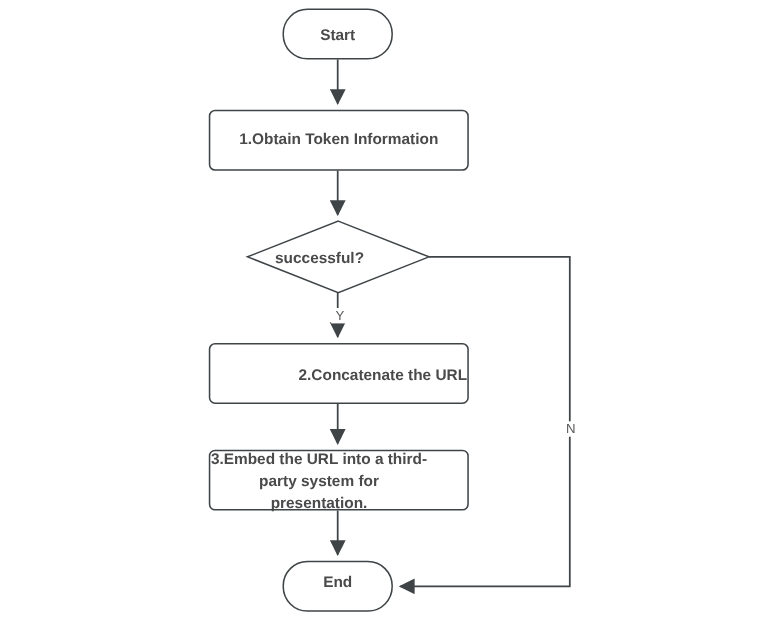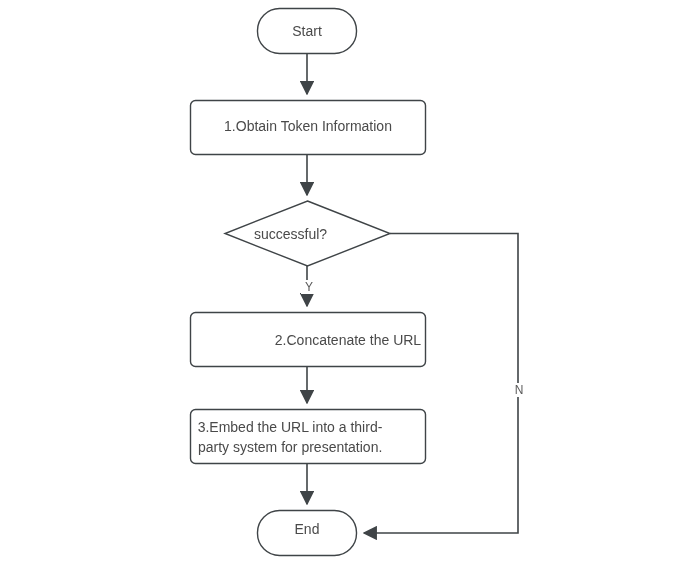--- a/index.html
+++ b/index.html
@@ -16,30 +16,31 @@
   }
   #flow-canvas {
     position: absolute;
     left: 0;
     top: 0;
     width: 688px;
     height: 563px;
   }
   .node-text {
     position: absolute;
-    text-align: right;
+    text-align: center;
     color: #4a4a4a;
     font-size: 14px;
     line-height: 20px;
     font-family: "Liberation Sans", "DejaVu Sans", sans-serif;
     white-space: pre-line;
     display: flex;
     align-items: center;
     justify-content: center;
     pointer-events: none;
+    font-weight: bold;
   }
   .branch-label {
     position: absolute;
     color: #595959;
     font-size: 12px;
     line-height: 14px;
     font-family: "Liberation Sans", "DejaVu Sans", sans-serif;
     text-align: center;
     background: #ffffff;
     padding: 0 1px;

